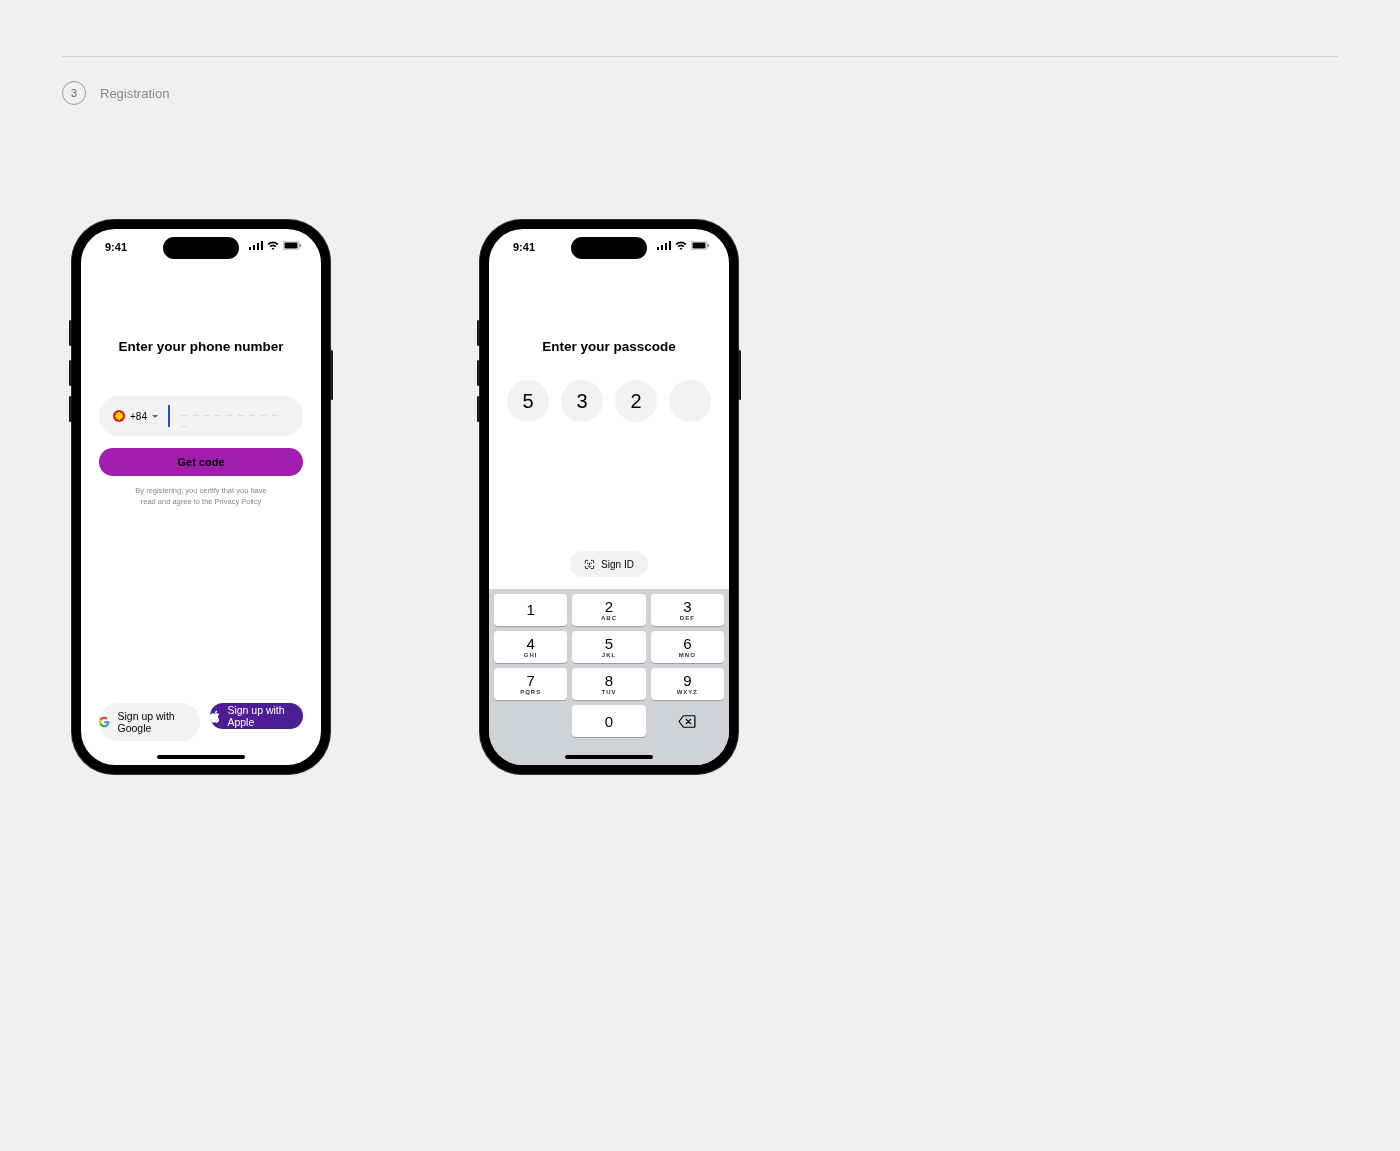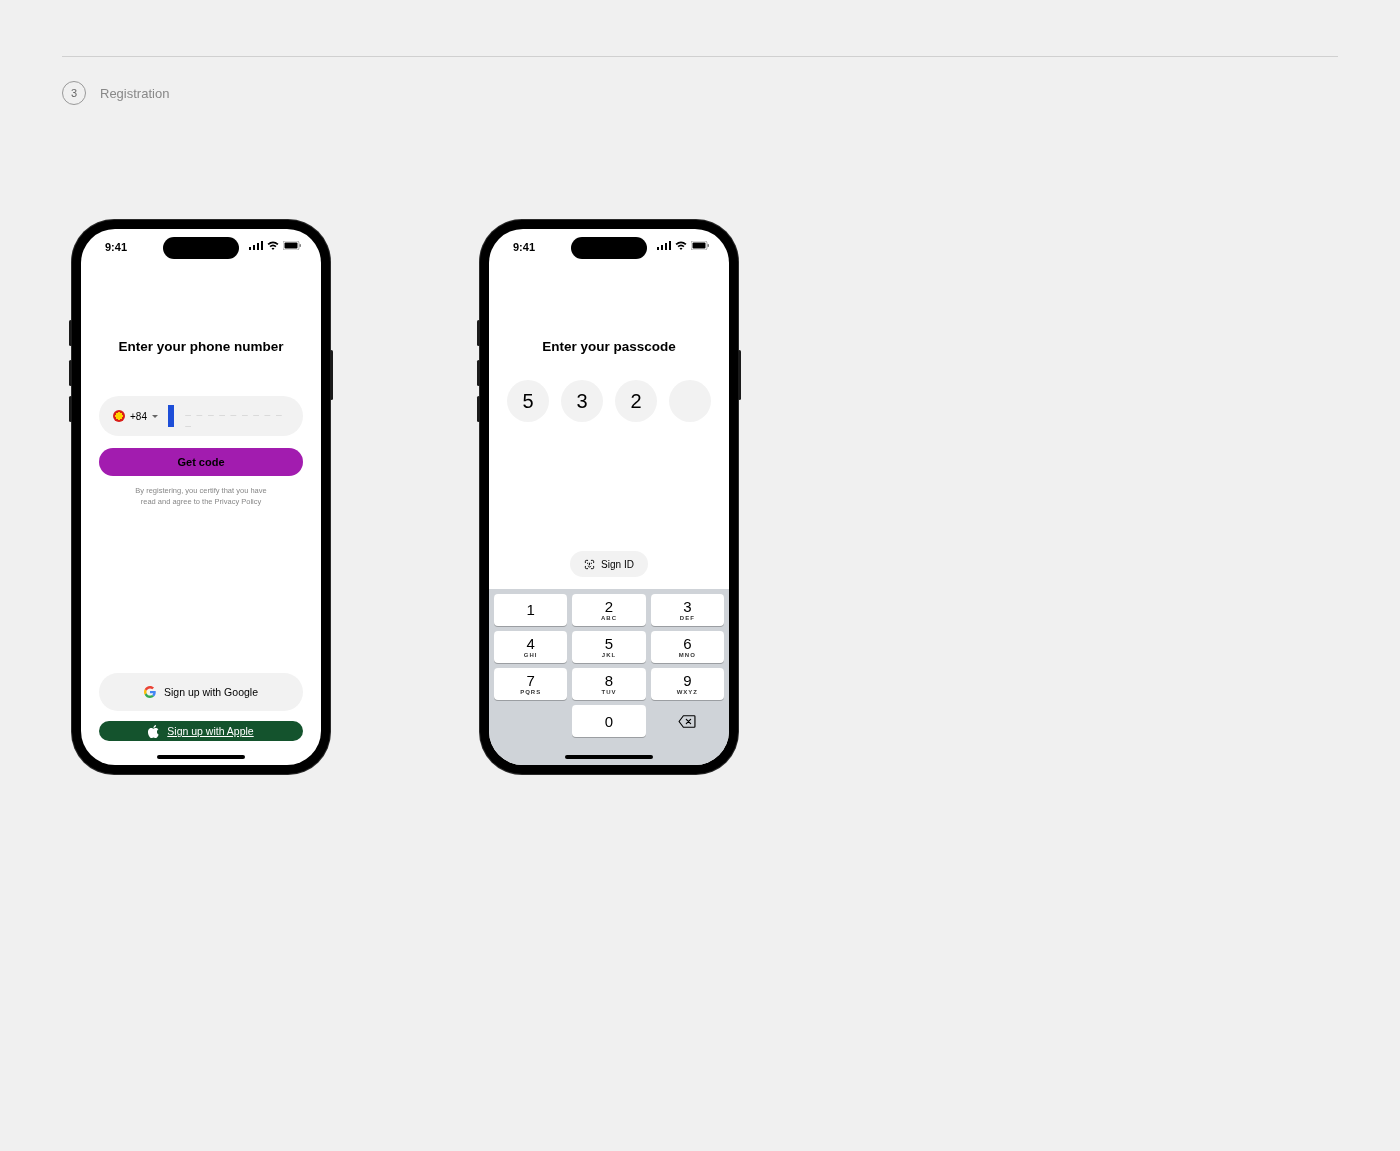--- a/index.html
+++ b/index.html
@@ -157,21 +157,21 @@
       align-items: center;
       padding: 0 14px;
     }
     .country-code {
       display: flex;
       align-items: center;
       gap: 5px;
       font-size: 10px;
       font-weight: 500;
       padding-right: 10px;
-      border-right: 6px solid #1d4ed8;
+      border-right: 2px solid #1d4ed8;
       height: 22px;
     }
     .flag {
       width: 12px; height: 12px;
       background: radial-gradient(circle, #ffd400 42%, #d91e18 44%);
       border-radius: 50%;
     }
     .chevron-down {
       width: 0; height: 0;
       border-left: 3px solid transparent;
@@ -201,46 +201,45 @@
       text-align: center;
       font-size: 7.5px;
       color: #888;
       line-height: 1.4;
       padding: 0 18px;
     }
     .s1-bottom {
       margin-top: auto;
       margin-bottom: 24px;
       display: flex;
-      flex-direction: column;
+      flex-direction: row;
       gap: 10px;
     }
     .btn-google {
       background: #f2f2f2;
       border-radius: 20px;
       height: 38px;
       display: flex;
       align-items: center;
       justify-content: center;
       gap: 8px;
       font-size: 10.5px;
       font-weight: 500;
     }
     .btn-apple {
-      background: #14532d;
+      background: #4c1d95;
       color: #fff;
       border-radius: 20px;
-      height: 20px;
+      height: 26px;
       display: flex;
       align-items: center;
       justify-content: center;
       gap: 8px;
       font-size: 10.5px;
       font-weight: 500;
-      text-decoration: underline;
     }
     
     .s2-content {
       padding: 74px 0 0 0;
       flex: 1;
       display: flex;
       flex-direction: column;
     }
     .s2-title {
       font-size: 13.5px;

